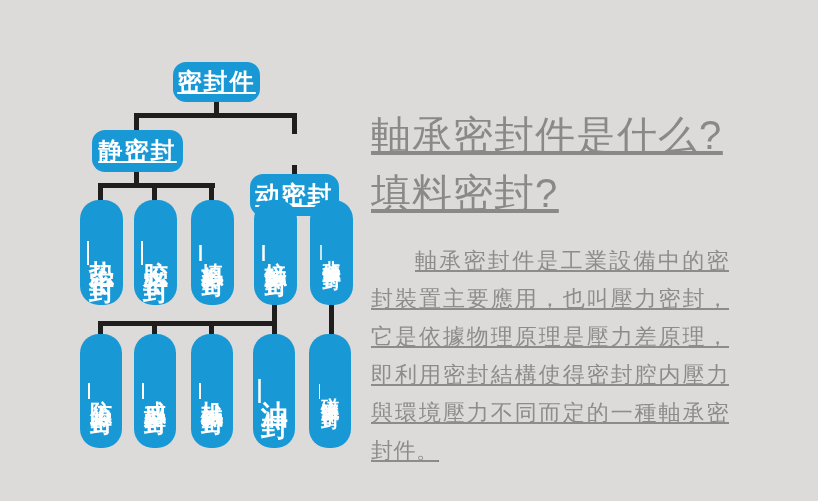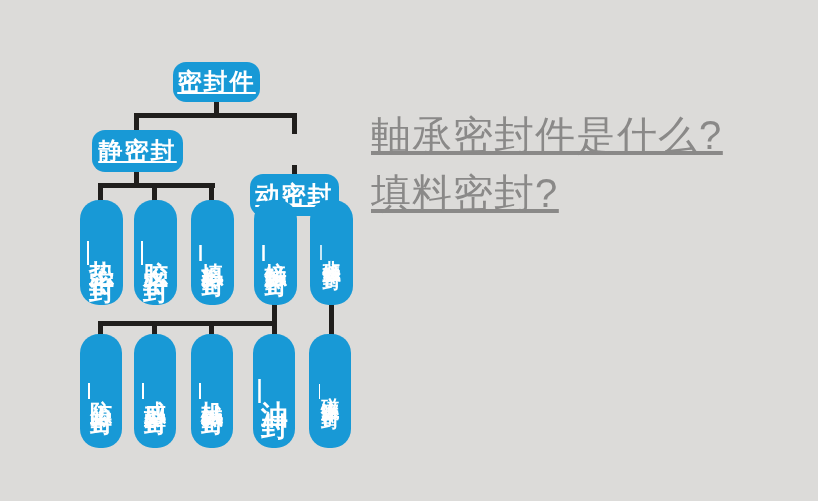--- a/index.html
+++ b/index.html
@@ -151,15 +151,16 @@
   </div>
   <div class="node pill row4" id="pill-youfeng">
     <span class="vtext chars2">油封</span>
   </div>
   <div class="node pill row4" id="pill-ciliuti">
     <span class="vtext chars5">磁流体密封</span>
   </div>
 
   <div class="article">
     <h1><span>軸承密封件是什么?</span><br><span>填料密封?</span></h1>
+    <p>軸承密封件是工業設備中的密封裝置主要應用，也叫壓力密封，它是依據物理原理是壓力差原理，即利用密封結構使得密封腔内壓力與環境壓力不同而定的一種軸承密封件。</p>
   </div>
 
 </div>
 
 </body></html>

